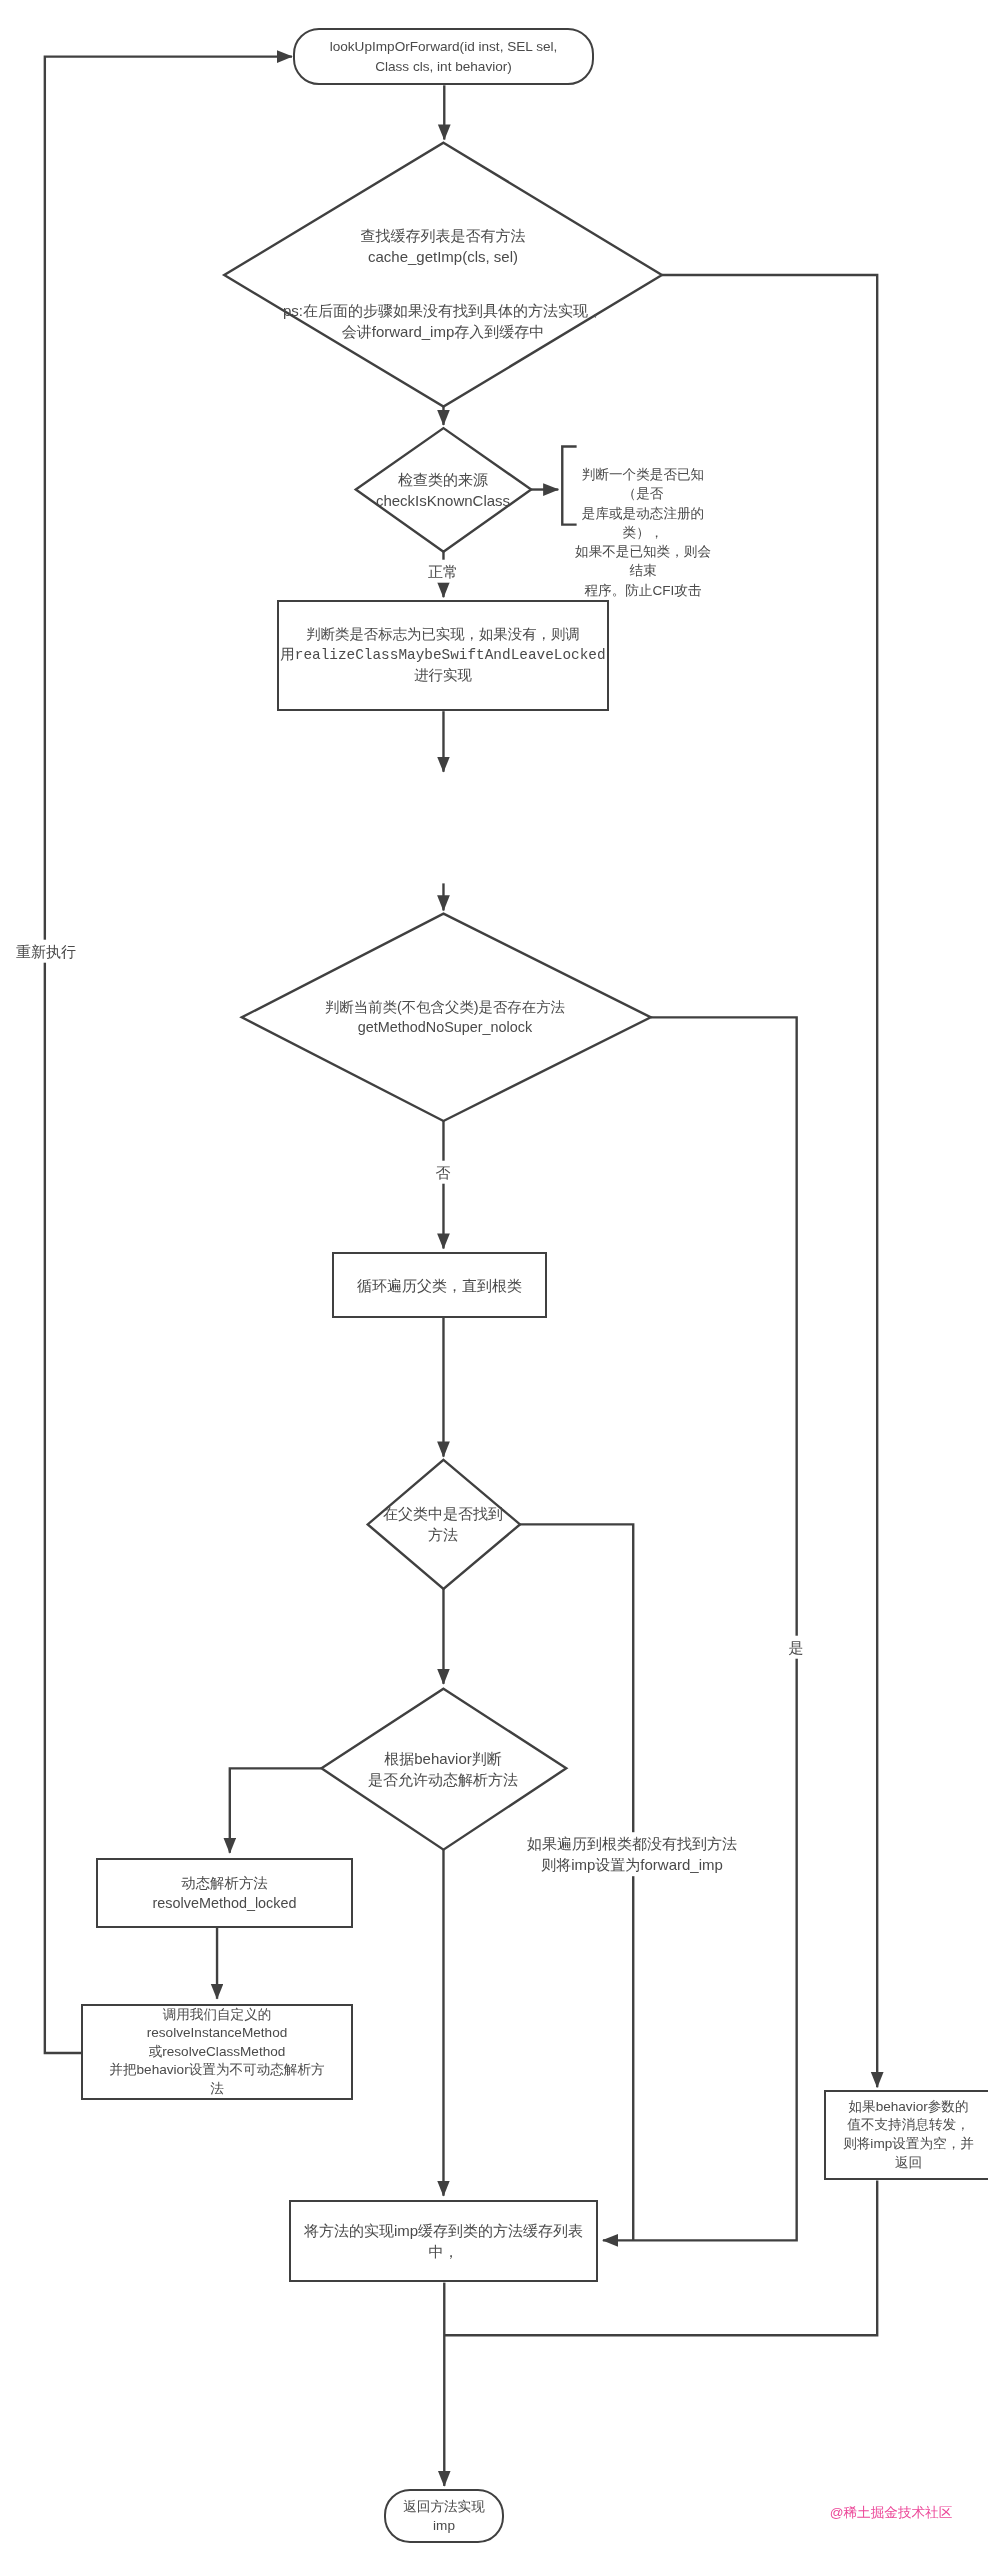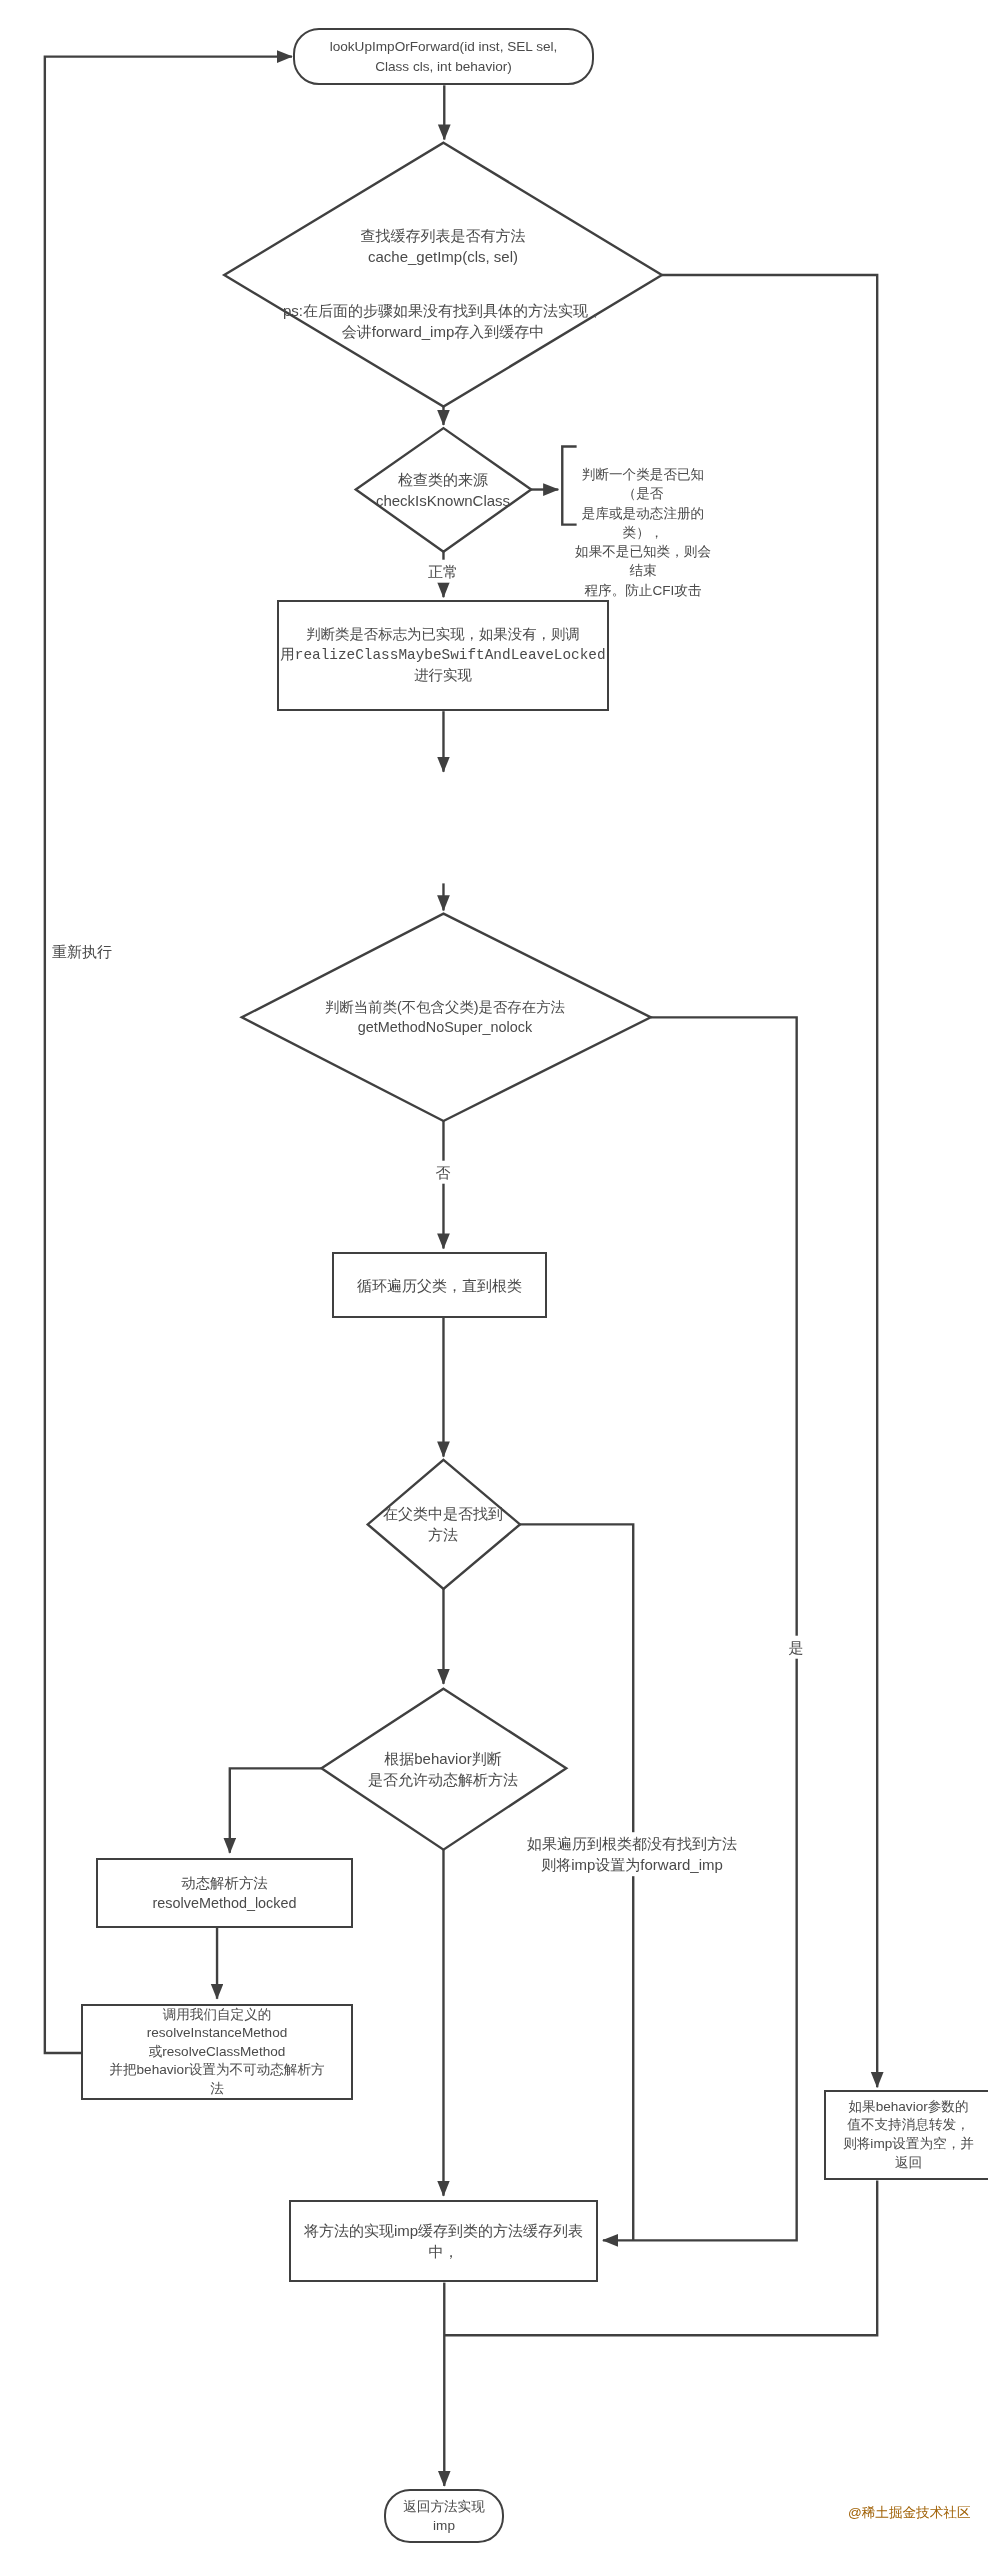--- a/index.html
+++ b/index.html
@@ -34,21 +34,21 @@
   .floating{
     position:absolute;
     transform:translate(-50%,-50%);
     text-align:center;
     white-space:pre-line;
     line-height:1.4;
     z-index:2;
   }
   .on-line{background:#ffffff;padding:0.8px 3.2px;}
   .note-text{line-height:1.42;}
-  .wm{color:#a16207;text-align:right;}
+  .wm{color:#ec4899;}
 </style>
 </head>
 <body>
 
 <div id="canvas">
 
   <svg id="wires" viewBox="0 0 1240 3231" xmlns="http://www.w3.org/2000/svg">
     <defs>
       <marker id="ah" markerUnits="userSpaceOnUse" markerWidth="22" markerHeight="18" refX="19" refY="8" orient="auto">
         <path d="M0,0 L20,8 L0,16 Z" fill="#404040"></path>
@@ -114,21 +114,21 @@
   <div class="floating" style="left:443px;top:490px;font-size:15px;">检查类的来源
 checkIsKnownClass</div>
   <div class="floating note-text" style="left:643px;top:486px;width:148px;font-size:13.6px;margin-top:47px;">判断一个类是否已知（是否
 是库或是动态注册的类），
 如果不是已知类，则会结束
 程序。防止CFI攻击</div>
 
   <div class="floating on-line" style="left:443px;top:571px;font-size:15px;">正常</div>
   <div class="floating on-line" style="left:443px;top:1172px;font-size:15px;">否</div>
   <div class="floating on-line" style="left:796px;top:1647px;font-size:15px;">是</div>
-  <div class="floating on-line" style="left:46px;top:951px;font-size:15px;margin-left:36px;">重新执行</div>
+  <div class="floating on-line" style="left:46px;top:951px;font-size:15px;">重新执行</div>
 
   <div class="node" style="left:277px;top:600px;width:332px;height:111px;font-size:14.4px;font-family:Liberation Mono, monospace;">判断类是否标志为已实现，如果没有，则调
 用realizeClassMaybeSwiftAndLeaveLocked
 进行实现</div>
 
   <div class="floating" style="left:445px;top:1017px;font-size:14.4px;">判断当前类(不包含父类)是否存在方法
 getMethodNoSuper_nolock</div>
 
   <div class="node" style="left:332px;top:1252px;width:215px;height:66px;font-size:15px;">循环遍历父类，直到根类</div>
 

